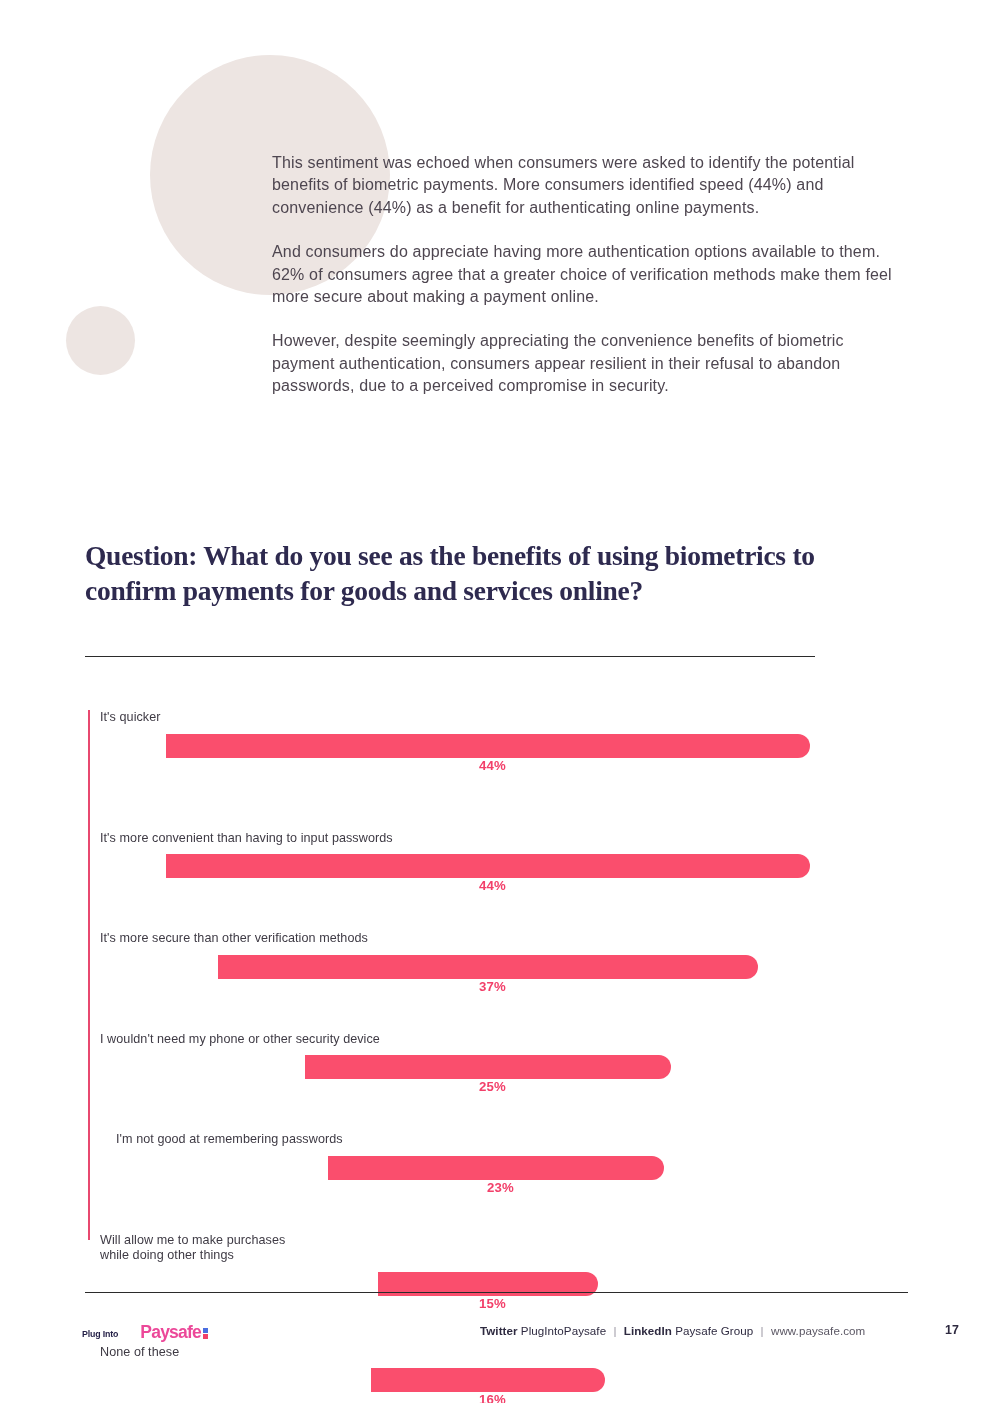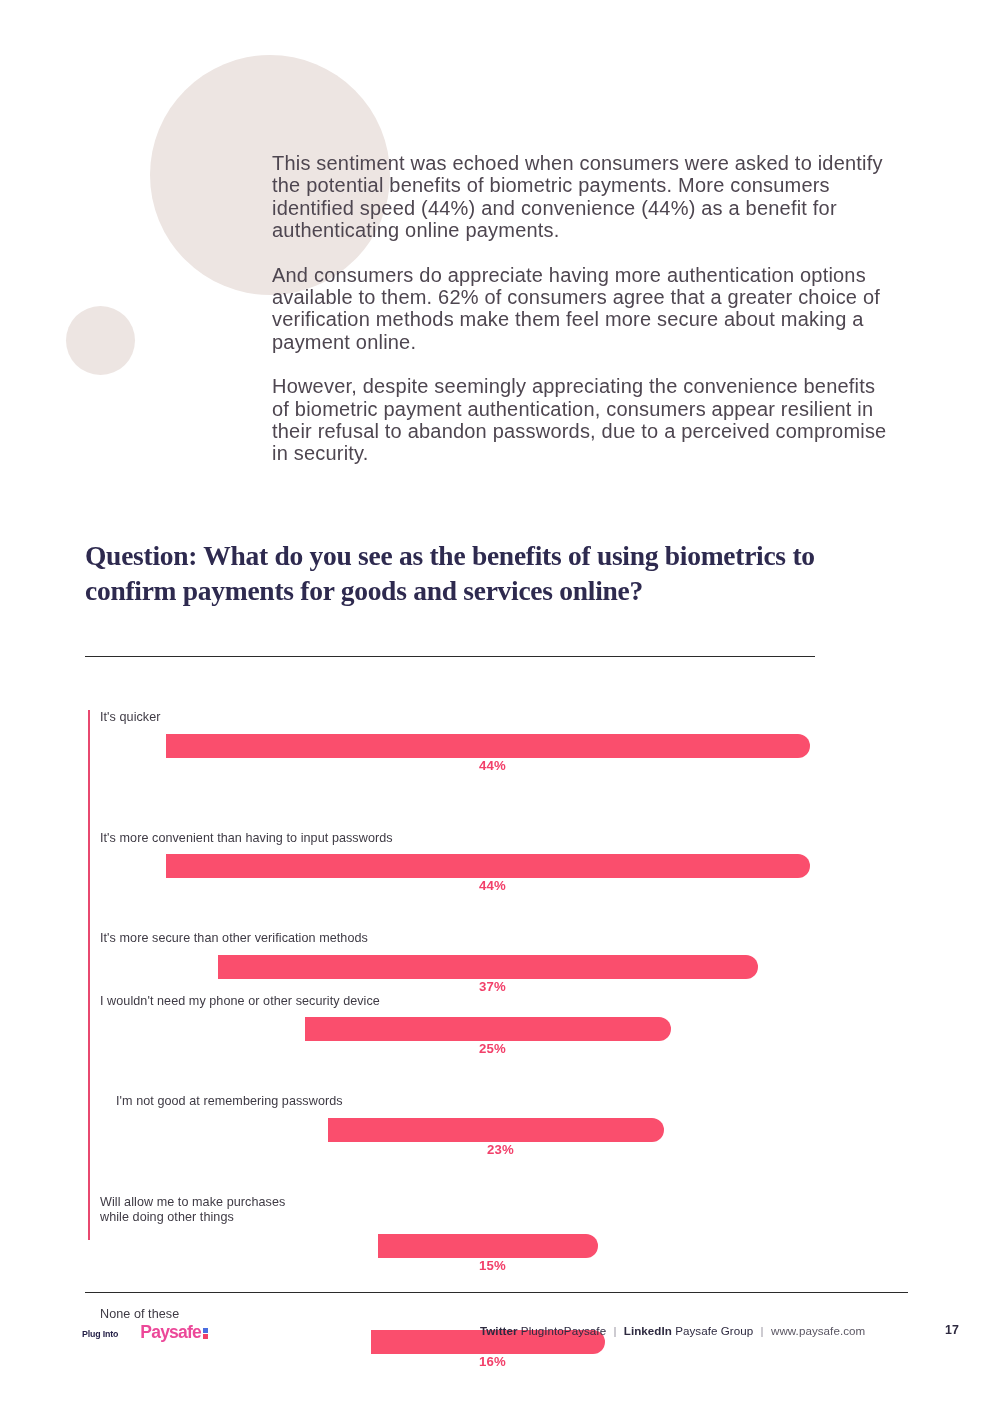--- a/index.html
+++ b/index.html
@@ -40,21 +40,21 @@
   
   .intro {
     position: absolute;
     left: 272px;
     top: 152px;
     width: 622px;
     z-index: 2;
   }
   .intro p {
     margin: 0 0 22px 0;
-    font-size: 20px;
+    font-size: 16px;
     line-height: 22.4px;
     color: #4e4650;
     letter-spacing: 0.01em;
   }
   .intro p:last-child { margin-bottom: 0; }
 
   
   .question-heading {
     position: absolute;
     left: 85px;
@@ -238,21 +238,21 @@
           <div class="bar-value" style="color: rgb(242, 64, 106);">44%</div>
         </div>
       </div>
       <div class="chart-row" style="margin-bottom: 38px;">
         <div class="bar-label" style="margin-bottom: 8px;">It's more convenient than having to input passwords</div>
         <div class="bar-track">
           <div class="bar" style="width: 643.28px; background: rgb(250, 78, 109);"></div>
           <div class="bar-value" style="color: rgb(242, 64, 106);">44%</div>
         </div>
       </div>
-      <div class="chart-row" style="">
+      <div class="chart-row" style="margin-bottom: 38px;">
         <div class="bar-label" style="margin-bottom: 8px;">It's more secure than other verification methods</div>
         <div class="bar-track">
           <div class="bar" style="width: 540.94px; background: rgb(250, 78, 109);"></div>
           <div class="bar-value" style="color: rgb(242, 64, 106);">37%</div>
         </div>
       </div>
       <div class="chart-row" style="margin-bottom: 38px;">
         <div class="bar-label" style="margin-bottom: 8px;">I wouldn't need my phone or other security device</div>
         <div class="bar-track">
           <div class="bar" style="width: 365.5px; background: rgb(250, 78, 109);"></div>

